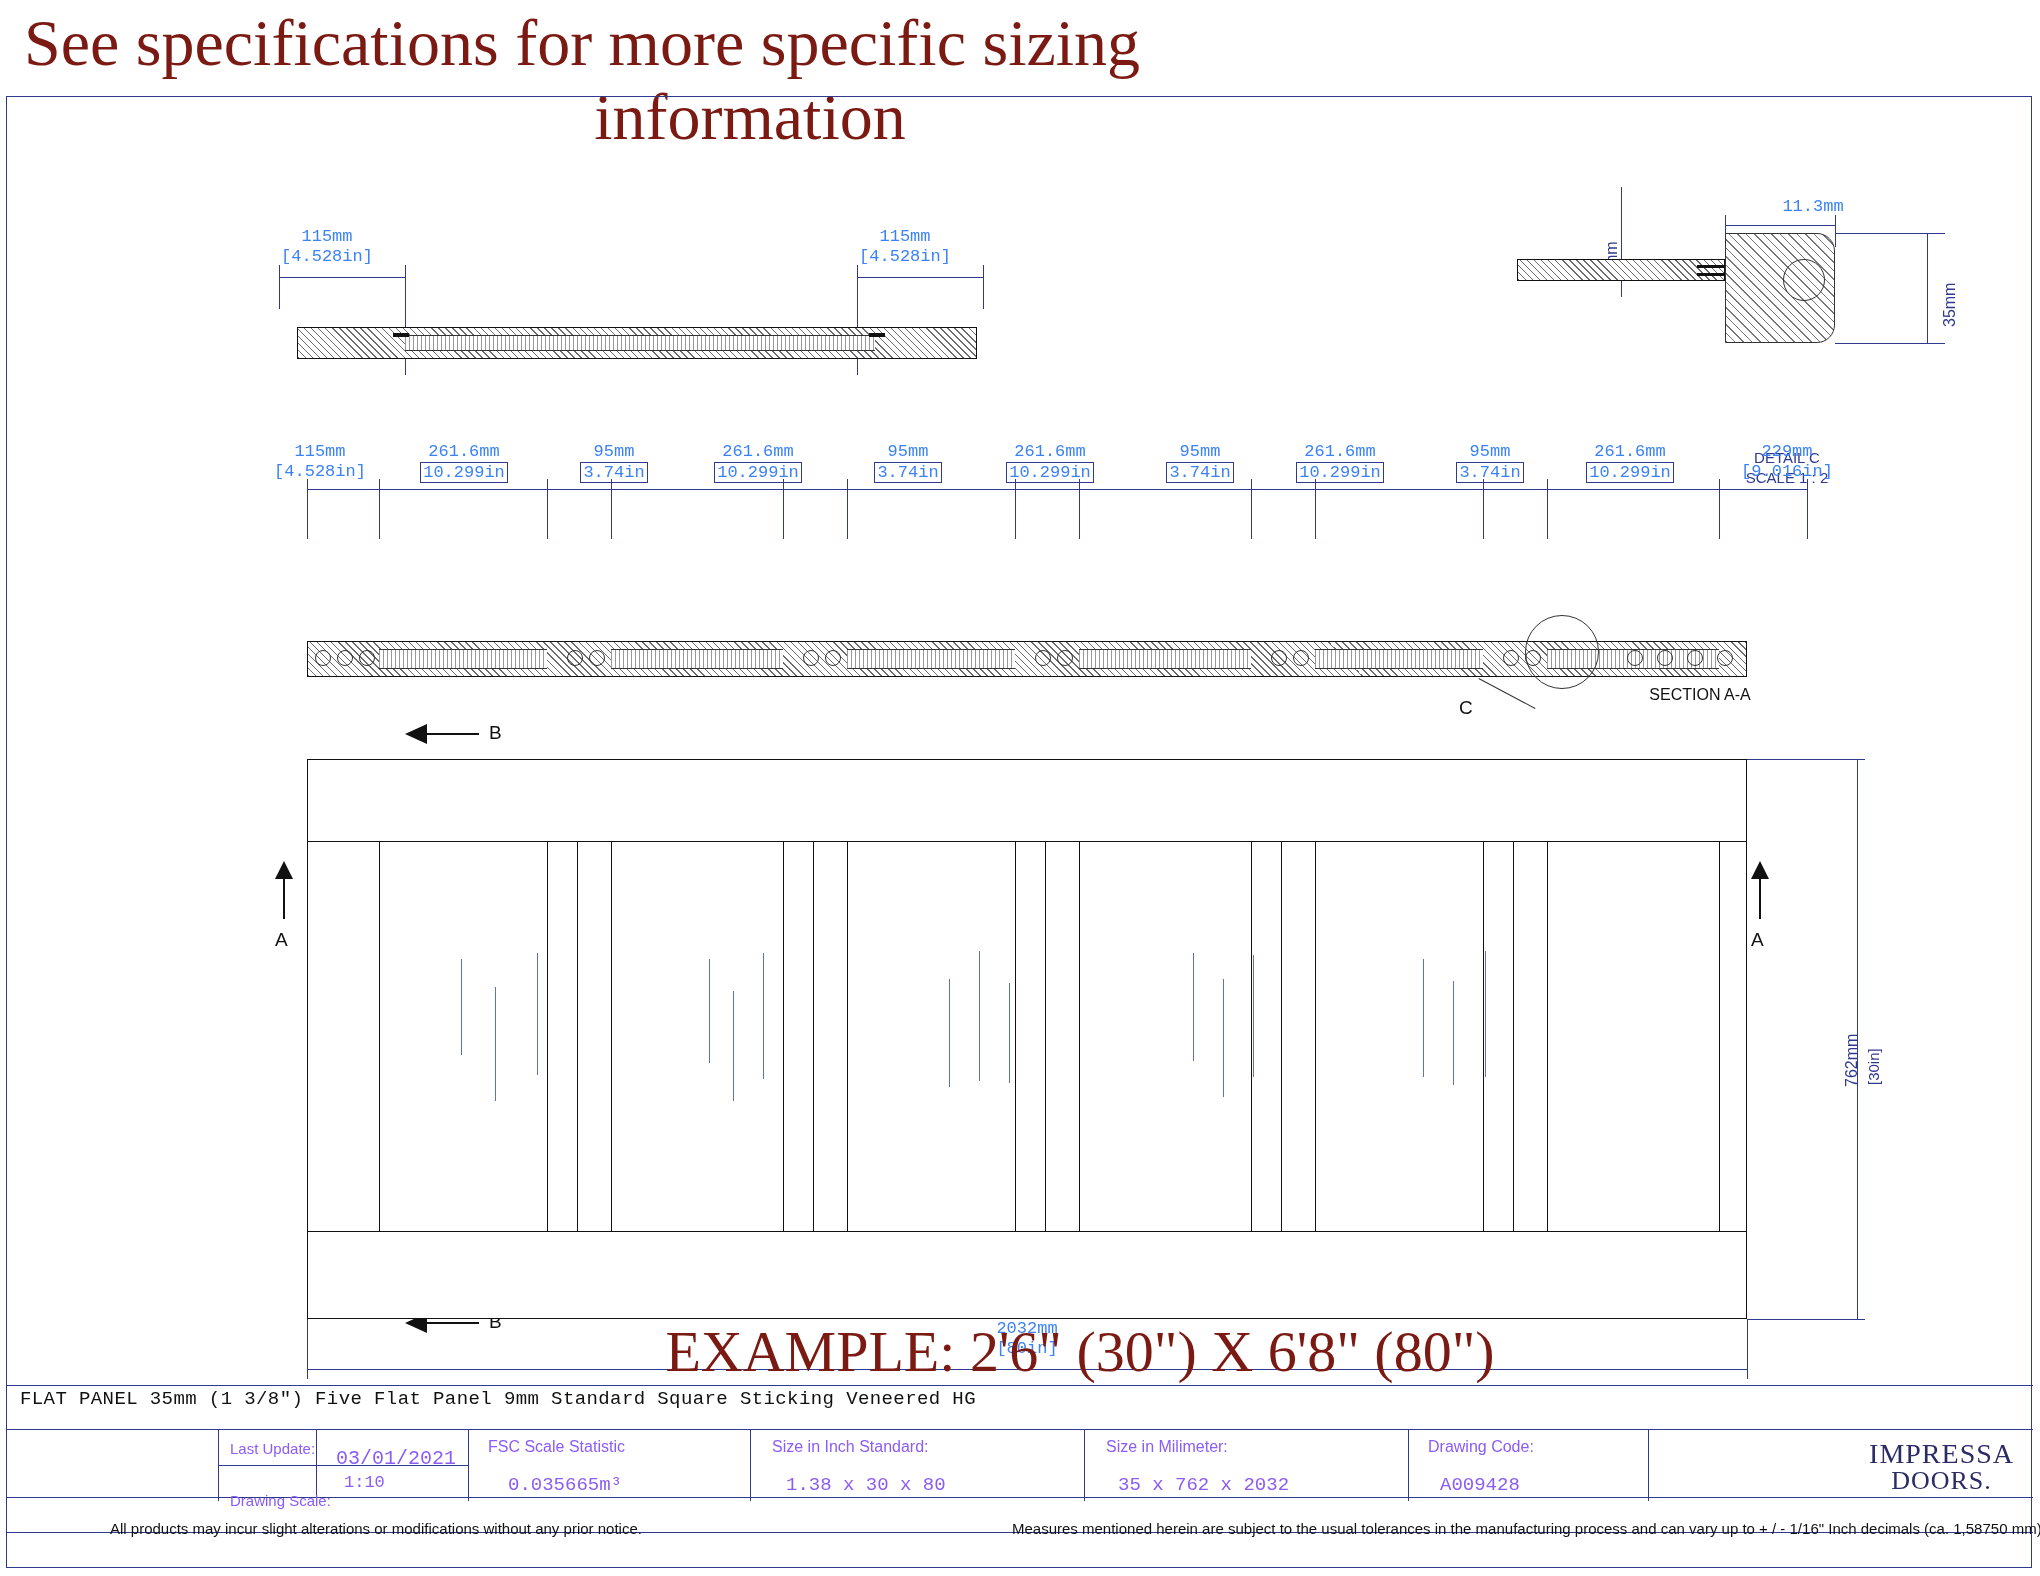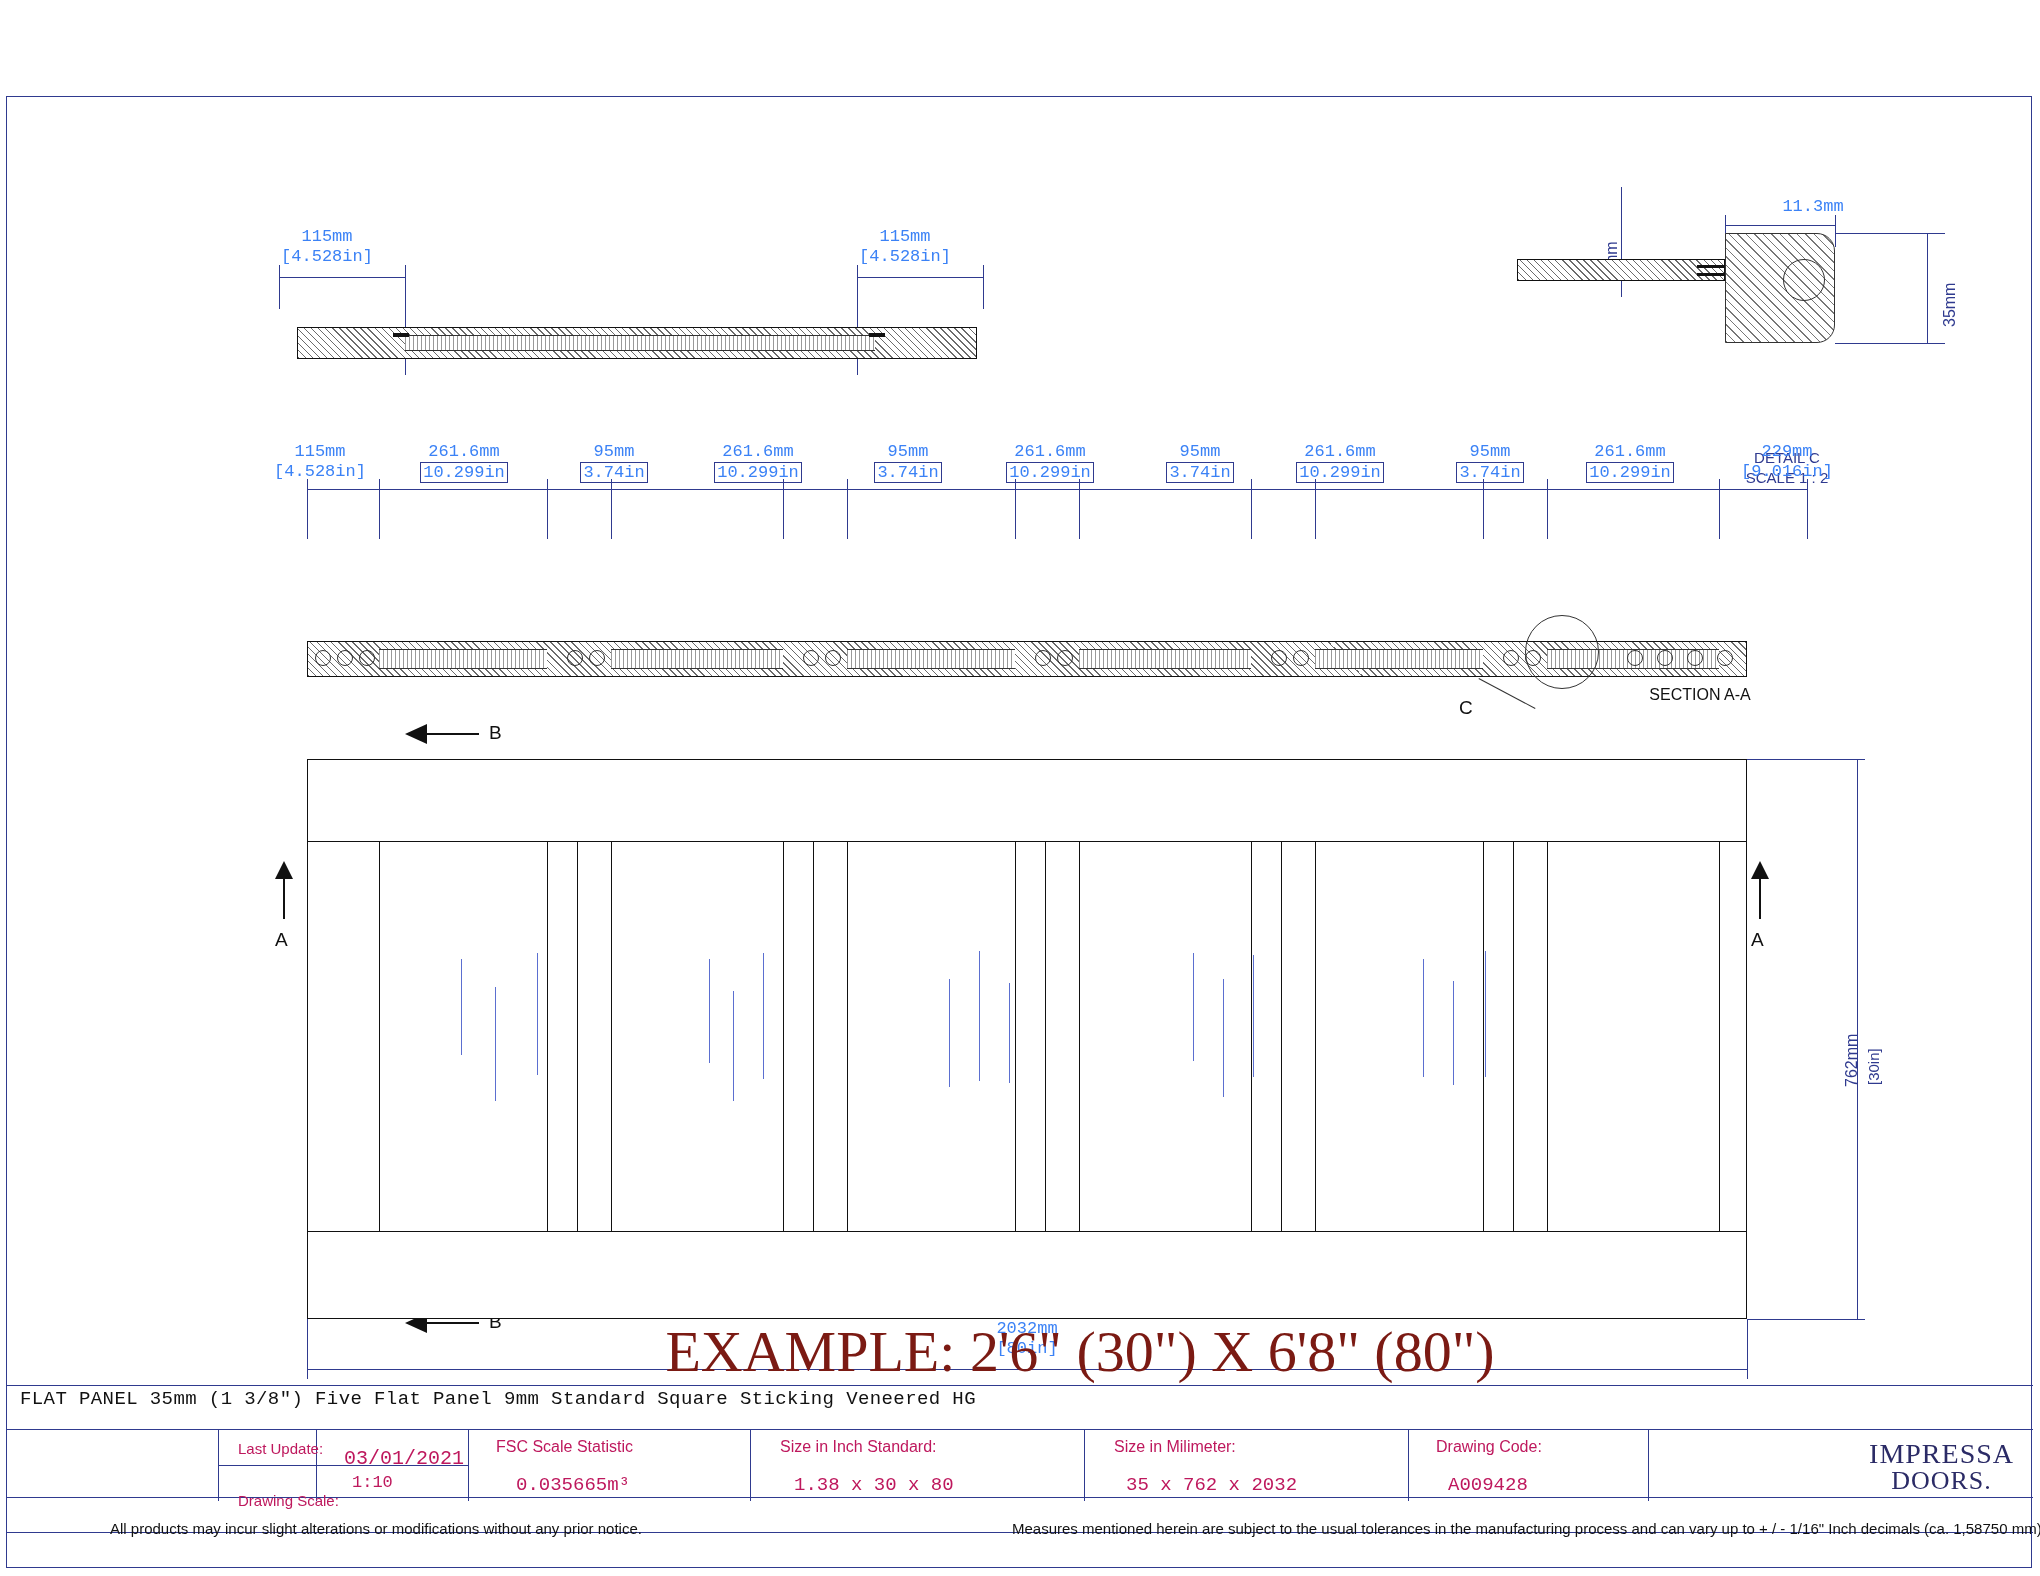--- a/index.html
+++ b/index.html
@@ -225,24 +225,23 @@
   
   .tblock {
     position: absolute;
     left: 8px;
     top: 1432px;
     width: 2022px;
     height: 72px;
   }
   .tb-cell {
     position: absolute;
-    color: #be185d;
+    color: #8b5cf6;
     font-size: 16px;
     white-space: nowrap;
-    margin-left: 8px;
   }
   .tb-cell.small { font-size: 15px; }
   .tb-val { font-family: "Liberation Mono", monospace; font-size: 19px; }
   .brand {
     position: absolute;
     right: 26px;
     top: 1440px;
     text-align: center;
     font-family: "Liberation Serif", serif;
     color: #2b2b66;
@@ -255,20 +254,24 @@
     color: #111;
     font-size: 15px;
     white-space: nowrap;
   }
 </style>
 </head>
 <body>
 
 <div class="slide">
 
+  <div class="title">
+    <span class="l1">See specifications for more specific sizing</span>
+    <span class="l2">information</span>
+  </div>
 
   <div class="sheet">
     <div class="sheet-inner">
 
       <div>
 
         <div class="dim" style="left:1746px; top:100px; width:120px;">11.3mm</div>
         <div class="dimline" style="left:1718px; top:128px; width:110px;"></div>
         <div class="dimtick" style="left:1718px; top:118px; height:32px;"></div>
         <div class="dimtick" style="left:1828px; top:118px; height:32px;"></div>

